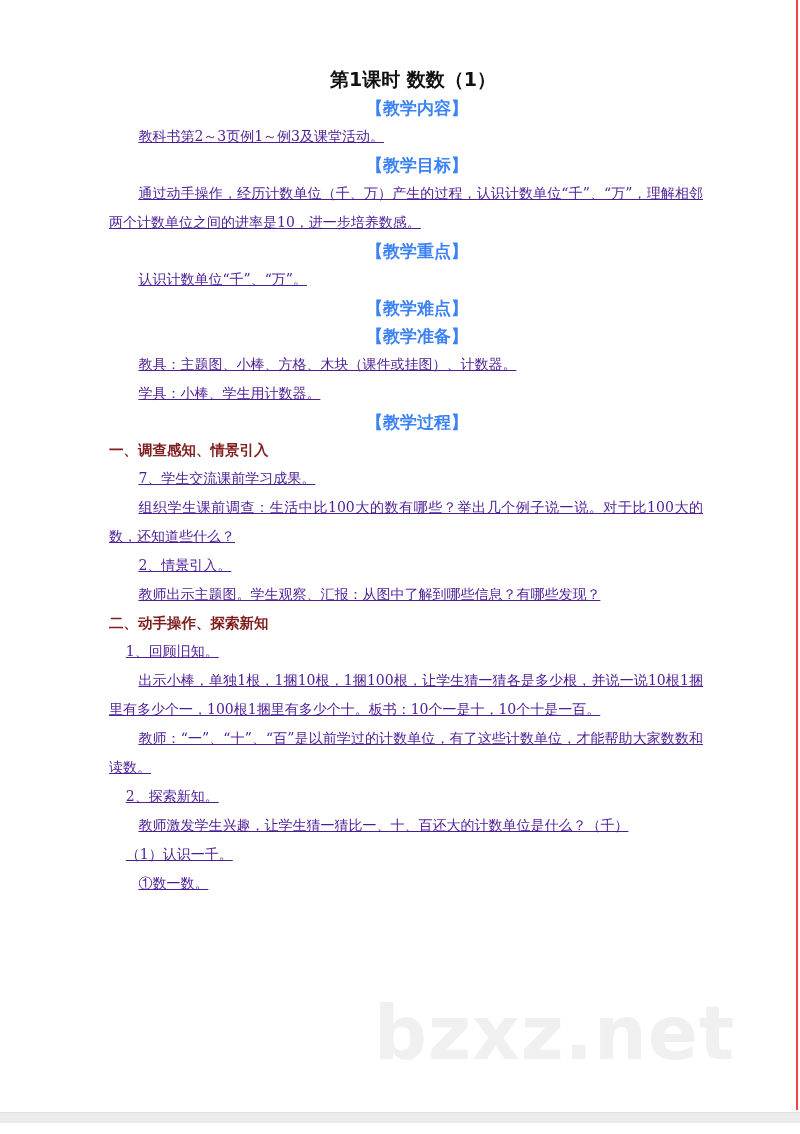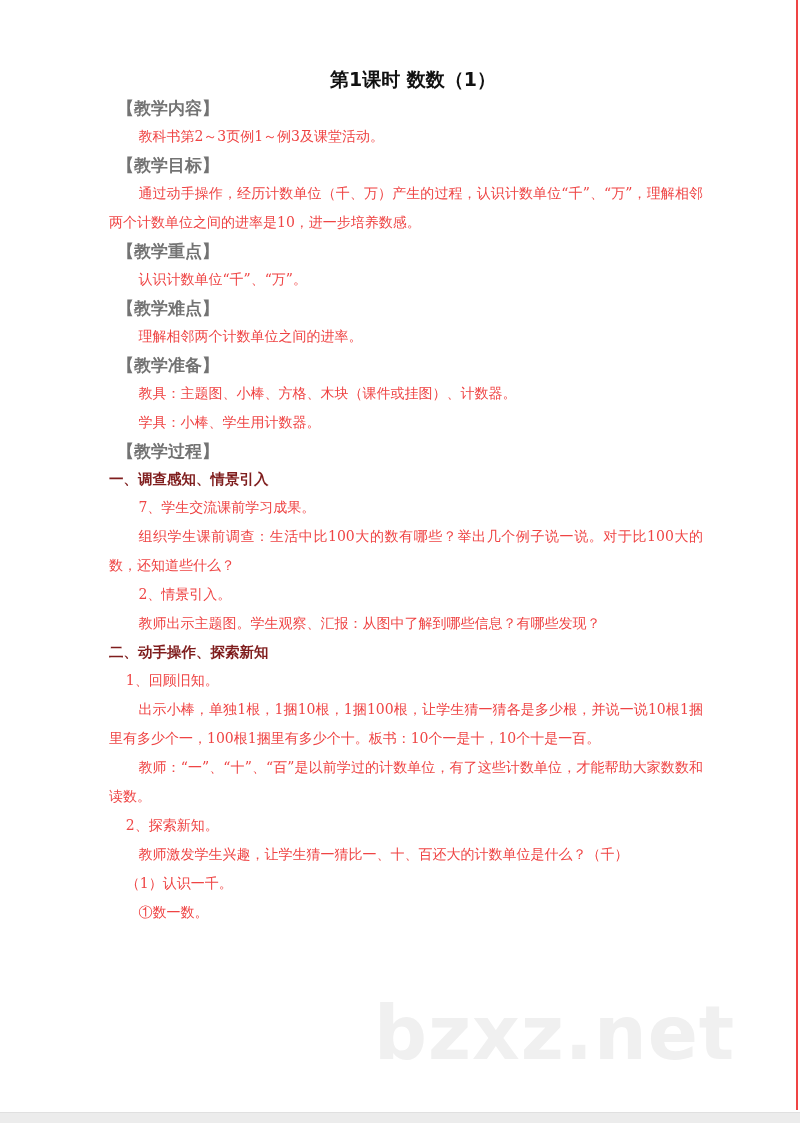--- a/index.html
+++ b/index.html
@@ -22,32 +22,33 @@
   .content {
     position: absolute; left: 113px; top: 64px; width: 590px;
   }
   .title {
     text-align: center; font-family: "DejaVu Sans", "Liberation Sans", sans-serif;
     font-weight: bold; font-size: 19px; color: #111;
     height: 30px; line-height: 30px; margin-left: 10px;
   }
   .heading {
     font-family: "DejaVu Sans", "Liberation Sans", sans-serif;
-    font-weight: bold; font-size: 17px; color: #737373;
-    height: 28px; line-height: 28px; margin-left: 4px;
+    font-weight: bold; font-size: 17px; color: #3b82f6;
+    height: 28px; line-height: 28px; margin-left: 18px; text-align: center;
   }
   .subheading {
     font-family: "DejaVu Sans", "Liberation Sans", sans-serif;
     font-weight: bold; font-size: 14.5px; color: #7f1d1d;
     height: 28px; line-height: 28px; margin-left: -4px;
   }
   .para {
-    font-size: 14px; line-height: 29px; color: #ef4444;
+    font-size: 14px; line-height: 29px; color: #4c1d95;
     text-indent: 2.1em; text-align: justify;
     margin-left: -4px;
+    text-decoration: underline;
   }
   .para.sub { text-indent: 1.2em; }
   .watermark {
     position: absolute; left: 374px; top: 990px;
     font-family: "DejaVu Sans", "Liberation Sans", sans-serif;
     font-weight: bold; font-size: 74px; letter-spacing: 1px;
     color: #f0f0f0;
   }
 </style>
 </head>
@@ -60,21 +61,20 @@
     <div class="heading">【教学内容】</div>
     <div class="para">教科书第2～3页例1～例3及课堂活动。</div>
 
     <div class="heading">【教学目标】</div>
     <div class="para">通过动手操作，经历计数单位（千、万）产生的过程，认识计数单位“千”、“万”，理解相邻两个计数单位之间的进率是10，进一步培养数感。</div>
 
     <div class="heading">【教学重点】</div>
     <div class="para">认识计数单位“千”、“万”。</div>
 
     <div class="heading">【教学难点】</div>
-    <div class="para">理解相邻两个计数单位之间的进率。</div>
 
     <div class="heading">【教学准备】</div>
     <div class="para">教具：主题图、小棒、方格、木块（课件或挂图）、计数器。</div>
     <div class="para">学具：小棒、学生用计数器。</div>
 
     <div class="heading">【教学过程】</div>
 
     <div class="subheading">一、调查感知、情景引入</div>
     <div class="para">7、学生交流课前学习成果。</div>
     <div class="para">组织学生课前调查：生活中比100大的数有哪些？举出几个例子说一说。对于比100大的数，还知道些什么？</div>

